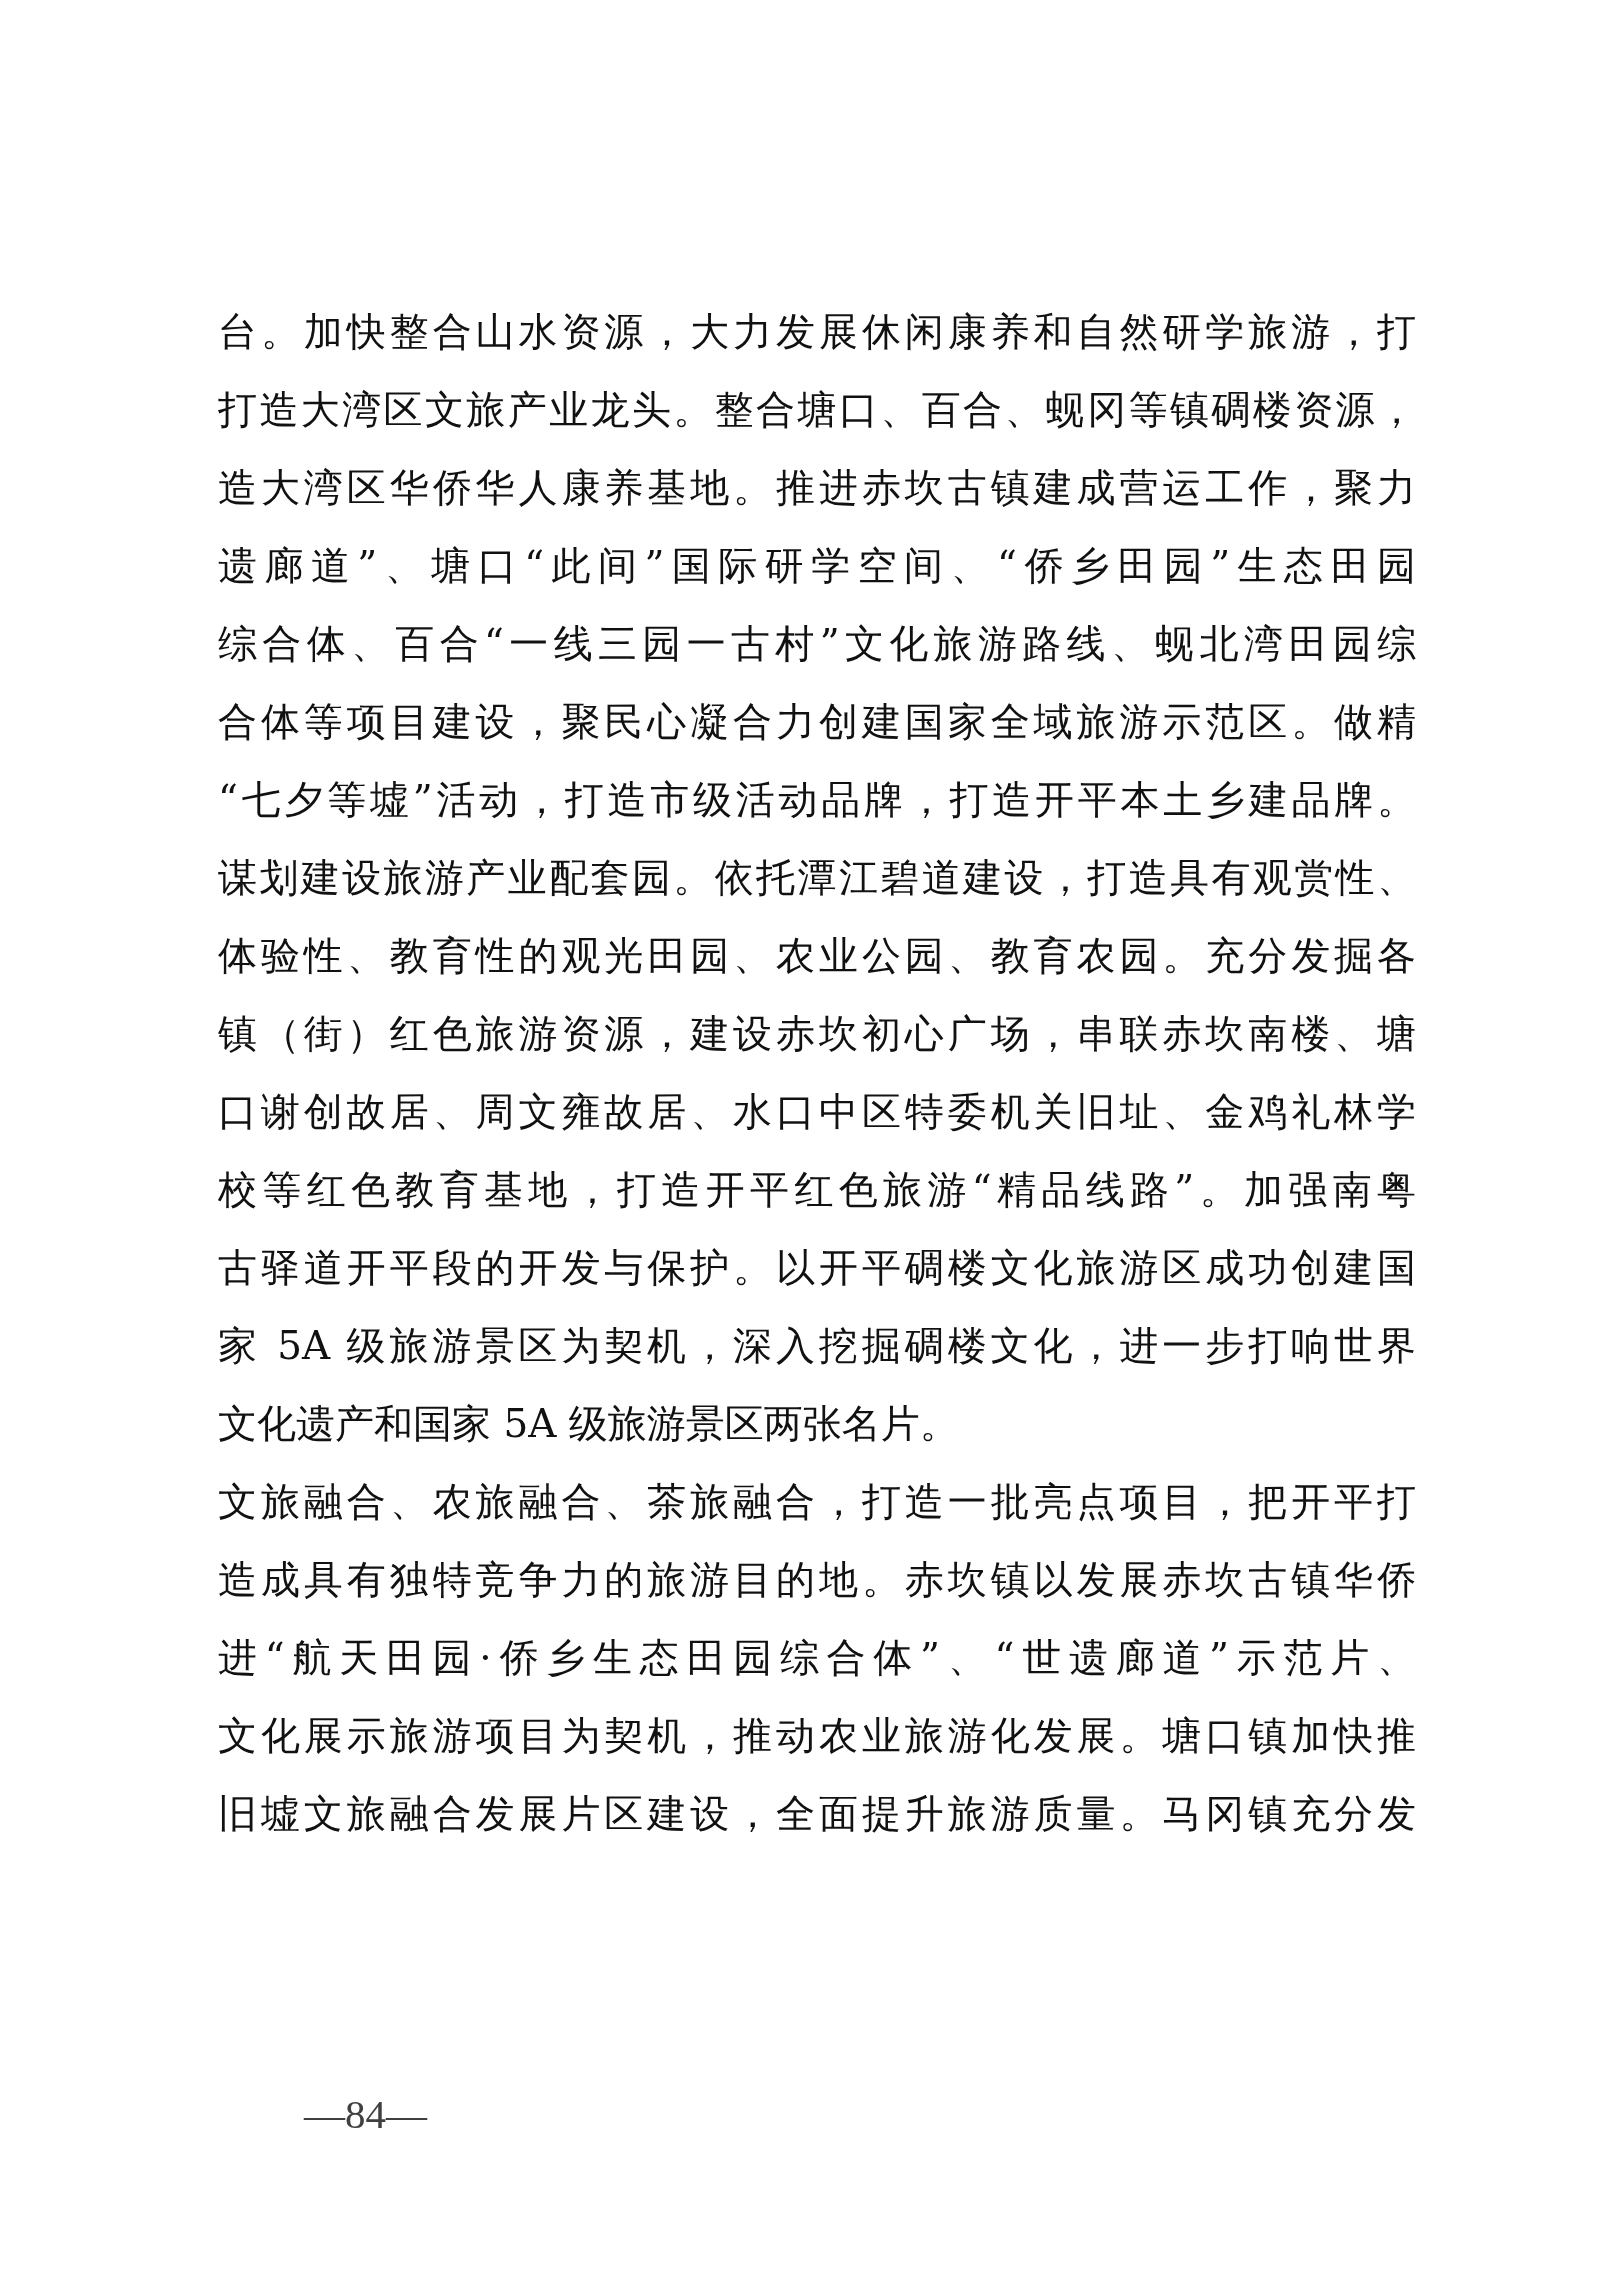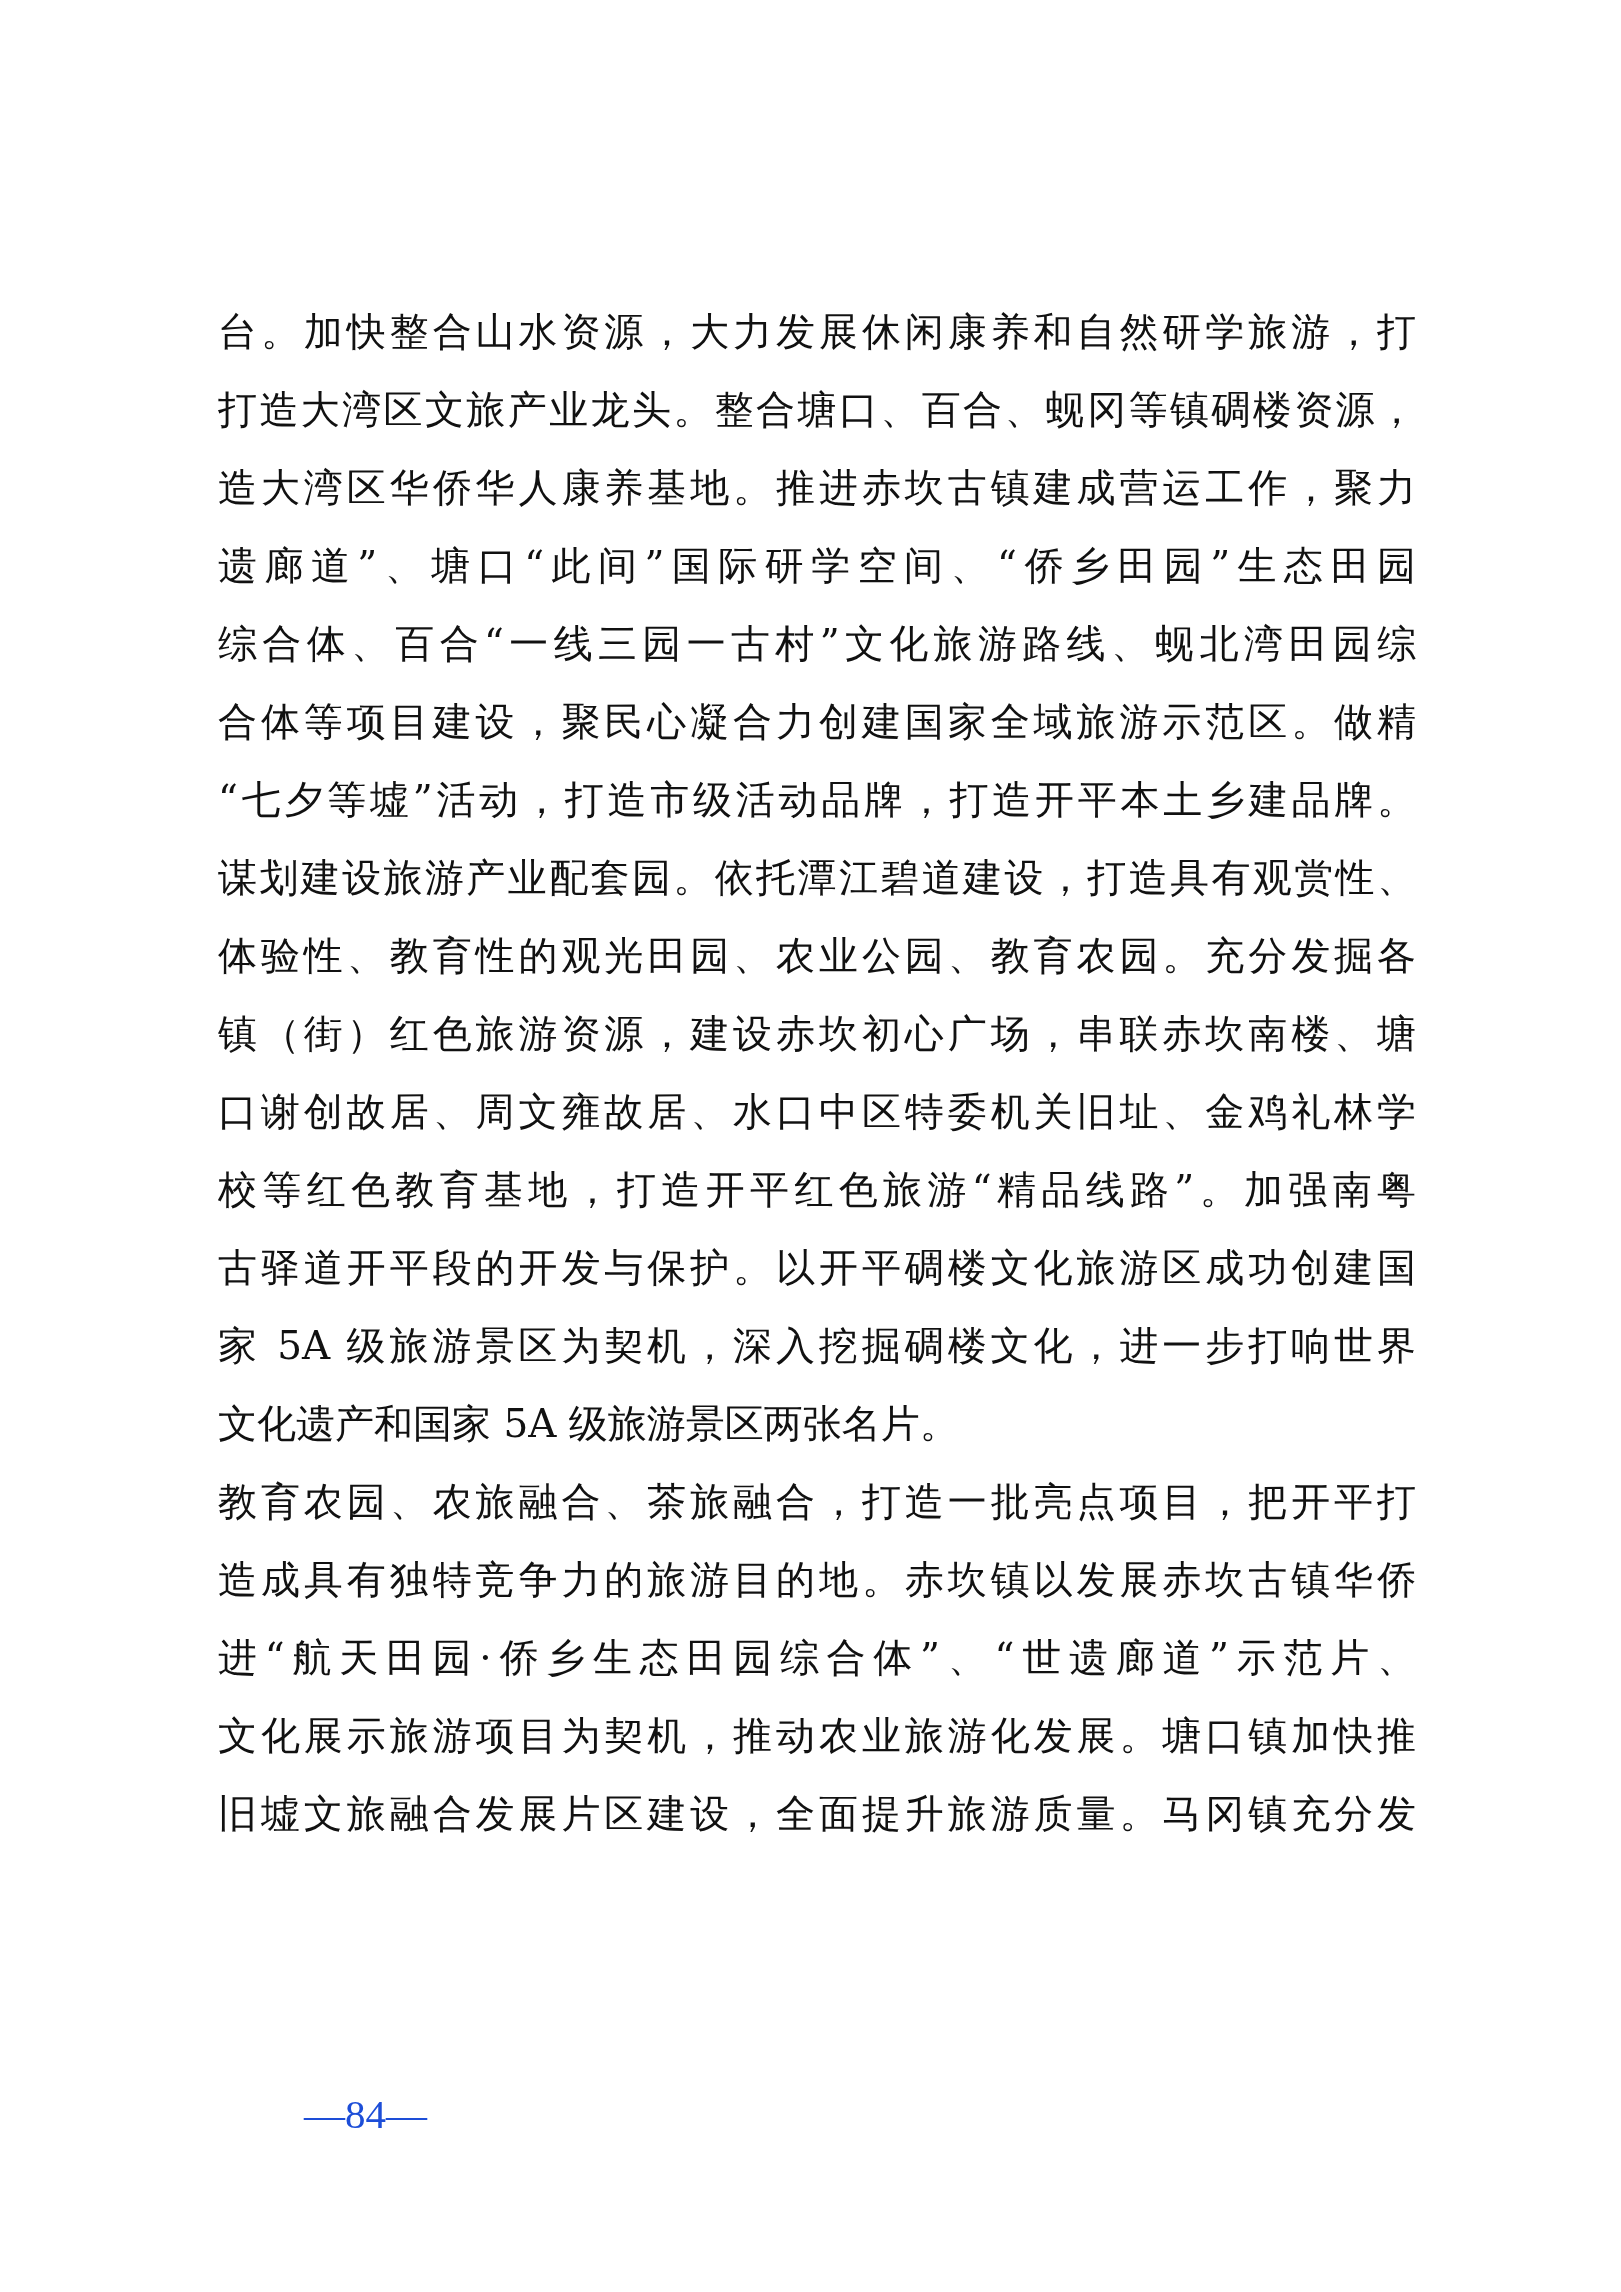--- a/index.html
+++ b/index.html
@@ -46,21 +46,21 @@
     .bold-lead {
       font-weight: bold;
       font-family: "DejaVu Sans", "Liberation Sans", sans-serif;
     }
     .page-number {
       position: absolute;
       left: 304px;
       top: 2090px;
       font-family: "Liberation Serif", "DejaVu Serif", serif;
       font-size: 41px;
-      color: #1d4ed8;
+      color: #404040;
       white-space: nowrap;
     }
   </style>
 </head>
 <body>
 
 <div class="page">
   <div class="body-text">
 
     <div class="line">台。加快整合山水资源，大力发展休闲康养和自然研学旅游，打</div>
@@ -72,21 +72,21 @@
     <div class="line">“七夕等墟”活动，打造市级活动品牌，打造开平本土乡建品牌。</div>
     <div class="line">谋划建设旅游产业配套园。依托潭江碧道建设，打造具有观赏性、</div>
     <div class="line">体验性、教育性的观光田园、农业公园、教育农园。充分发掘各</div>
     <div class="line">镇（街）红色旅游资源，建设赤坎初心广场，串联赤坎南楼、塘</div>
     <div class="line">口谢创故居、周文雍故居、水口中区特委机关旧址、金鸡礼林学</div>
     <div class="line">校等红色教育基地，打造开平红色旅游“精品线路”。加强南粤</div>
     <div class="line">古驿道开平段的开发与保护。以开平碉楼文化旅游区成功创建国</div>
     <div class="line">家 5A 级旅游景区为契机，深入挖掘碉楼文化，进一步打响世界</div>
     <div class="line last">文化遗产和国家 5A 级旅游景区两张名片。</div>
 
-    <div class="line">教育农园、农旅融合、茶旅融合，打造一批亮点项目，把开平打</div>
+    <div class="line">文旅融合、农旅融合、茶旅融合，打造一批亮点项目，把开平打</div>
     <div class="line">造成具有独特竞争力的旅游目的地。赤坎镇以发展赤坎古镇华侨</div>
     <div class="line">进“航天田园·侨乡生态田园综合体”、“世遗廊道”示范片、</div>
     <div class="line">文化展示旅游项目为契机，推动农业旅游化发展。塘口镇加快推</div>
     <div class="line">旧墟文旅融合发展片区建设，全面提升旅游质量。马冈镇充分发</div>
   </div>
 
   <div class="page-number">—84—</div>
 </div>
 
 

